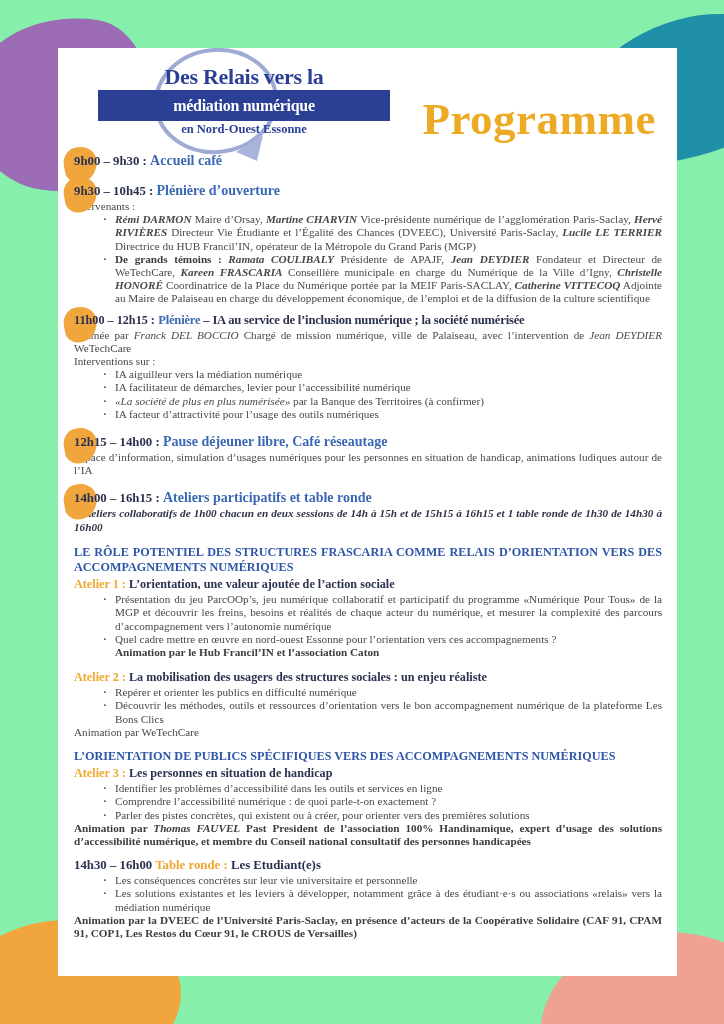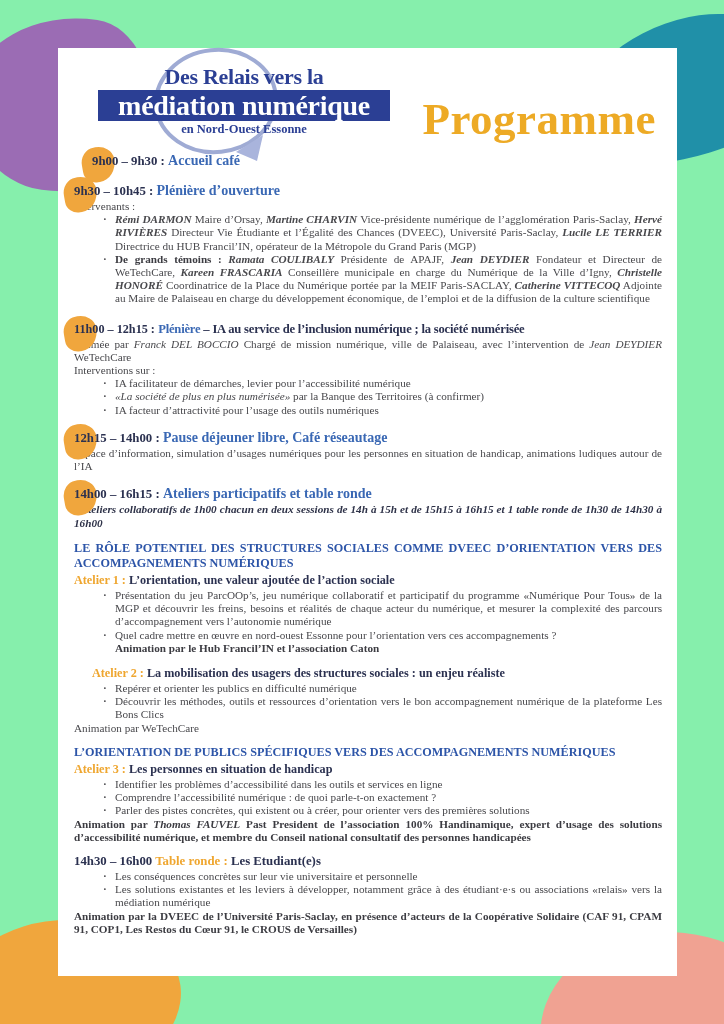--- a/index.html
+++ b/index.html
@@ -20,21 +20,21 @@
     border-radius:52% 48% 45% 55% / 60% 52% 48% 40%;transform:rotate(6deg);}
 
   .card{position:absolute;left:58px;top:48px;width:619px;height:928px;background:#ffffff;z-index:1;}
   .circle-arrow{position:absolute;left:80px;top:-10px;z-index:1;}
   .inner{position:relative;z-index:2;padding:0 15px 0 16px;box-sizing:border-box;}
 
   
   .hdr{display:flex;justify-content:space-between;align-items:flex-start;margin:16px 6px 0 24px;}
   .logo{width:292px;text-align:center;}
   .logo-l1{font-size:22px;font-weight:700;color:#2b3f94;line-height:26px;letter-spacing:-0.3px;}
-  .logo-l2{font-size:28px;font-weight:700;color:#ffffff;background:#2b3f94;line-height:29px;
+  .logo-l2{font-size:16px;font-weight:700;color:#ffffff;background:#2b3f94;line-height:29px;
     padding:1px 0;letter-spacing:-0.3px;}
   .logo-l3{font-size:12.5px;font-weight:700;color:#2b3f94;line-height:16px;}
   .programme{font-size:45px;font-weight:700;color:#edaa25;line-height:46px;margin-top:32px;letter-spacing:0.5px;}
 
   
   .trow{position:relative;margin:12px 0 0 0;font-weight:700;color:#2b3150;line-height:17px;font-size:12.8px;}
   .marker{position:absolute;left:-10px;top:-5px;width:33px;height:35px;background:#f0a63d;
     border-radius:46% 54% 58% 42% / 48% 44% 62% 38%;transform:rotate(-10deg);}
   .time{position:relative;}
   .stitle{position:relative;font-size:14px;color:#3a68b4;}
@@ -52,21 +52,21 @@
   .bullet::before{content:"\00b7";position:absolute;left:3px;top:0;font-weight:700;}
   .n{font-style:italic;font-weight:700;}
   .i{font-style:italic;}
   .note{font-size:11.2px;line-height:13.4px;color:#2e3248;font-weight:700;font-style:italic;text-align:justify;margin:0;}
   .anim{font-weight:700;color:#3c3c42;}
   .anim-block{display:block;}
   .theme{font-size:12.2px;line-height:15px;font-weight:700;color:#2d55a8;text-align:justify;margin:11px 0 1px 0;}
   .theme2{margin-top:10px;}
   .at-title{font-size:12.2px;line-height:16px;font-weight:700;color:#2b3150;margin:0 0 1px 0;}
 
-  .mt10{margin-top:10px;margin-left:18px;} .mt12{margin-top:12px;} .mt13{margin-top:15px;} .mt9{margin-top:9px;}
+  .mt10{margin-top:10px;} .mt12{margin-top:12px;} .mt13{margin-top:6px;} .mt9{margin-top:9px;}
 </style>
 </head>
 <body>
 
 <div class="stage">
   <div class="blob blob-purple"></div>
   <div class="blob blob-teal"></div>
   <div class="blob blob-yellow"></div>
   <div class="blob blob-salmon"></div>
 
@@ -105,40 +105,41 @@
       </div>
 
       <div class="trow mt13 nowrap">
         <span class="marker"></span>
         <span class="time">11h00 – 12h15 :</span>
         <span class="stitle">Plénière</span><span class="sdark"> – </span><span class="sdark">IA au service de l’inclusion numérique ; la société numérisée</span>
       </div>
       <p class="body"><span>Animée par </span><span class="i">Franck DEL BOCCIO</span><span> Chargé de mission numérique, ville de Palaiseau, avec l’intervention de </span><span class="i">Jean DEYDIER</span><span> WeTechCare</span></p>
       <p class="body">Interventions sur :</p>
       <div class="bullets">
+        <div class="bullet">IA aiguilleur vers la médiation numérique</div>
         <div class="bullet">IA facilitateur de démarches, levier pour l’accessibilité numérique</div>
         <div class="bullet"><span class="i">«La société de plus en plus numérisée»</span><span> par la Banque des Territoires (à confirmer)</span></div>
         <div class="bullet">IA facteur d’attractivité pour l’usage des outils numériques</div>
       </div>
 
       <div class="trow mt12">
         <span class="marker"></span>
         <span class="time">12h15 – 14h00 :</span>
         <span class="stitle">Pause déjeuner libre, Café réseautage</span>
       </div>
       <p class="body">Espace d’information, simulation d’usages numériques pour les personnes en situation de handicap, animations ludiques autour de l’IA</p>
 
       <div class="trow mt12">
         <span class="marker"></span>
         <span class="time">14h00 – 16h15 :</span>
         <span class="stitle">Ateliers participatifs et table ronde</span>
       </div>
       <p class="note">3 ateliers collaboratifs de 1h00 chacun en deux sessions de 14h à 15h et de 15h15 à 16h15 et 1 table ronde de 1h30 de 14h30 à 16h00</p>
 
-      <p class="theme">LE RÔLE POTENTIEL DES STRUCTURES SOCIALES COMME DVEEC D’ORIENTATION VERS DES ACCOMPAGNEMENTS NUMÉRIQUES</p>
+      <p class="theme">LE RÔLE POTENTIEL DES STRUCTURES FRASCARIA COMME RELAIS D’ORIENTATION VERS DES ACCOMPAGNEMENTS NUMÉRIQUES</p>
 
       <p class="at-title"><span class="gold">Atelier 1 :</span> <span>L’orientation, une valeur ajoutée de l’action sociale</span></p>
       <div class="bullets">
         <div class="bullet">Présentation du jeu ParcOOp’s, jeu numérique collaboratif et participatif du programme «Numérique Pour Tous» de la MGP et découvrir les freins, besoins et réalités de chaque acteur du numérique, et mesurer la complexité des parcours d’accompagnement vers l’autonomie numérique</div>
         <div class="bullet"><span>Quel cadre mettre en œuvre en nord-ouest Essonne pour l’orientation vers ces accompagnements ?</span><span class="anim anim-block">Animation par le Hub Francil’IN et l’association Caton</span></div>
       </div>
 
       <p class="at-title mt10"><span class="gold">Atelier 2 :</span> <span>La mobilisation des usagers des structures sociales : un enjeu réaliste</span></p>
       <div class="bullets">
         <div class="bullet">Repérer et orienter les publics en difficulté numérique</div>

